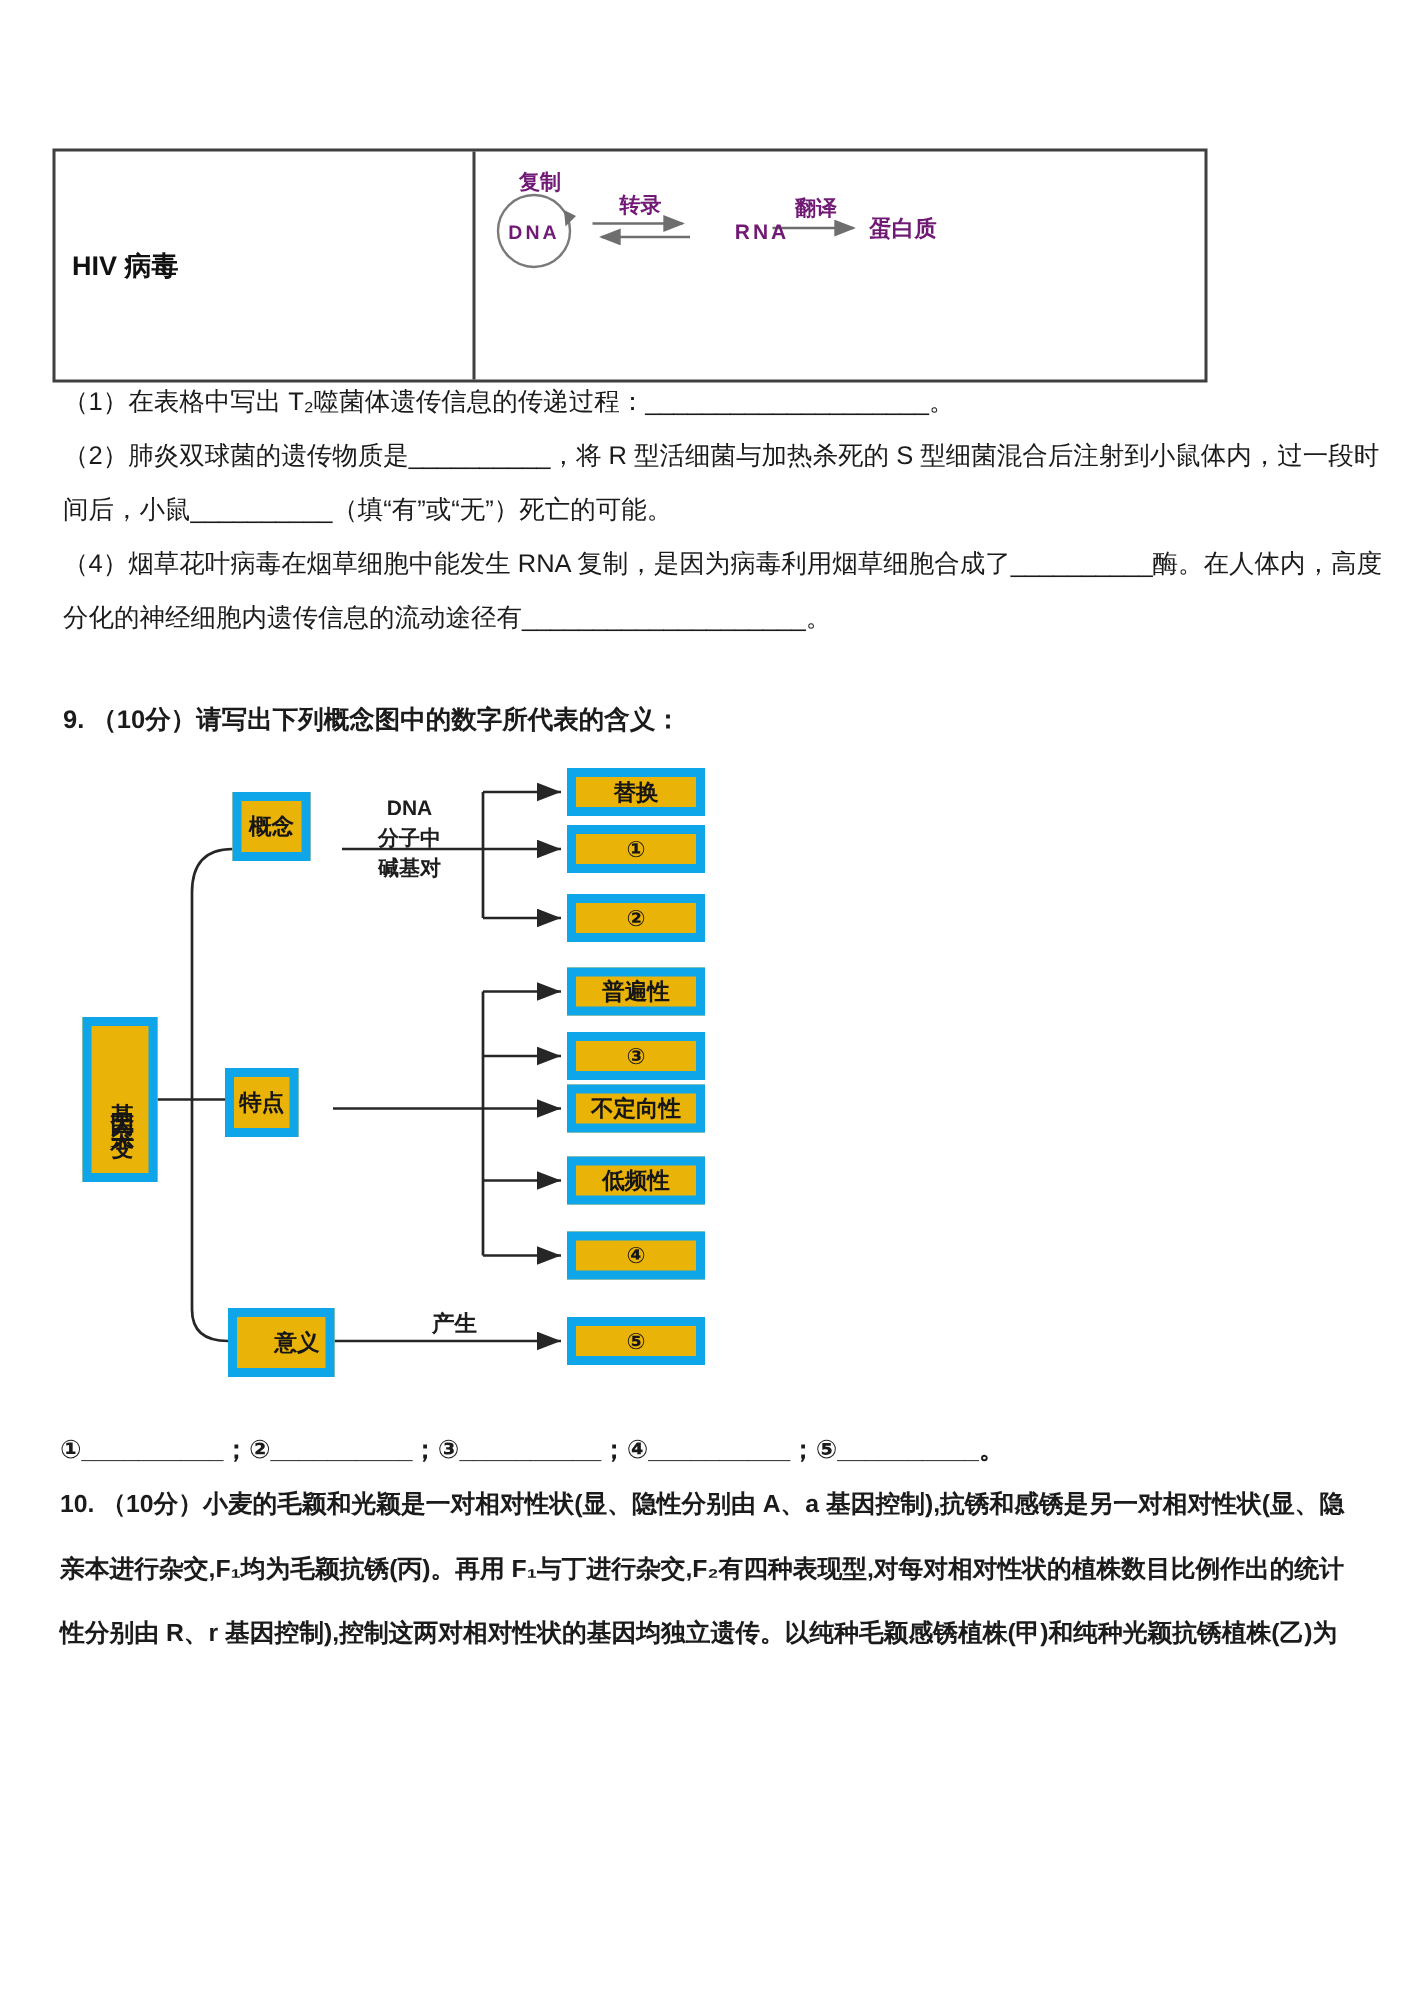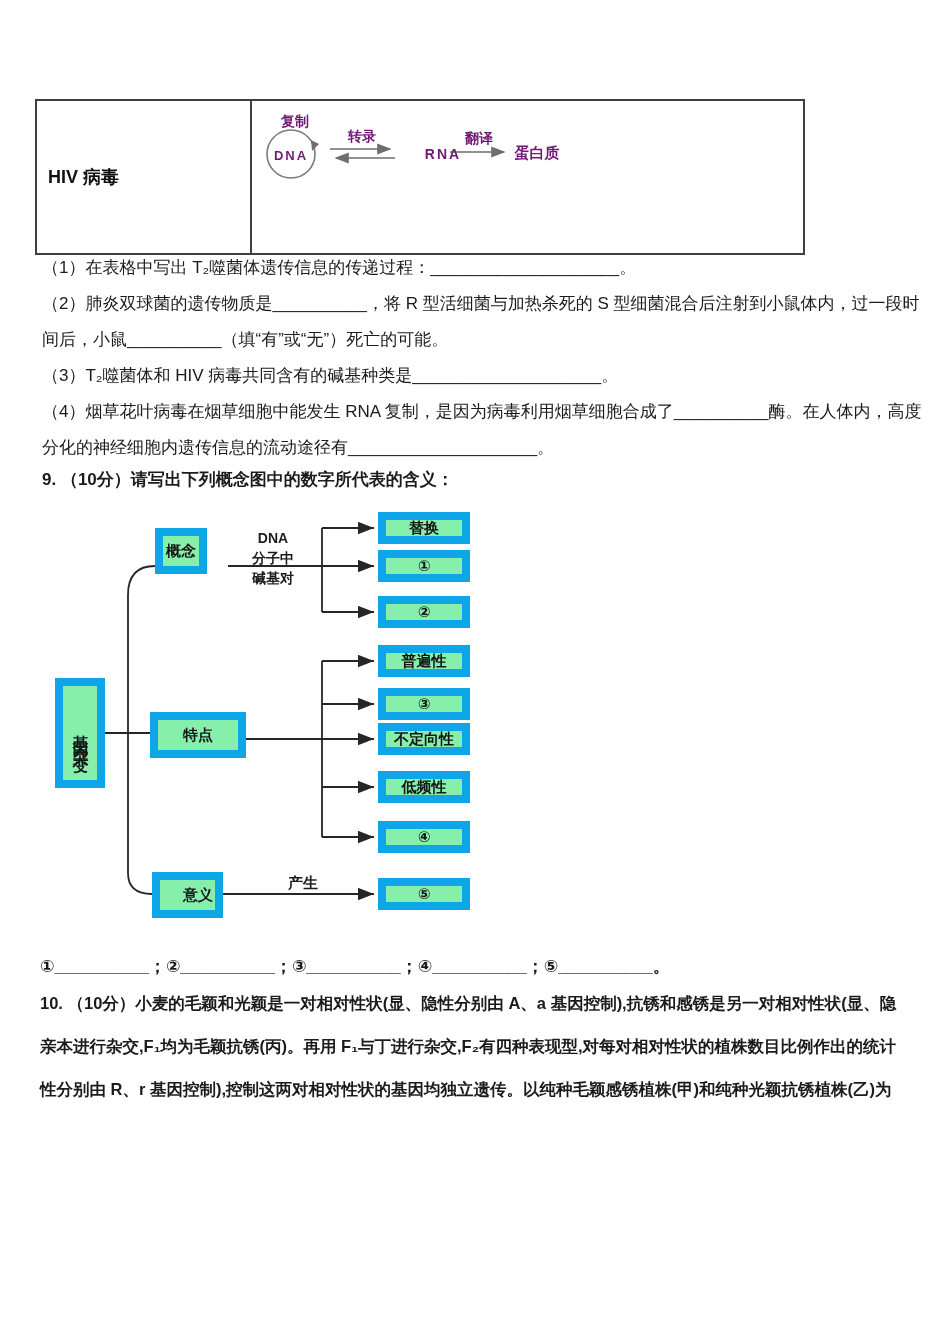--- a/index.html
+++ b/index.html
@@ -3,40 +3,40 @@
 <meta charset="utf-8">
 <style>
   html,body{margin:0;padding:0;background:#fff;}
   .page{position:relative;width:950px;height:1344px;background:#ffffff;overflow:hidden;
         font-family:"Liberation Sans","DejaVu Sans",sans-serif;color:#1b1b1b;}
   .abs{position:absolute;}
 
   
   .hiv-table{left:35px;top:99px;width:770px;height:156px;border:2px solid #3f3f3f;
              display:flex;box-sizing:border-box;background:#fff;}
-  .hiv-cell-left{width:215px;border-right:2px solid #3f3f3f;box-sizing:border-box;
+  .hiv-cell-left{width:280px;border-right:2px solid #3f3f3f;box-sizing:border-box;
                  display:flex;align-items:center;padding-left:11px;
                  font-weight:bold;font-size:18px;color:#111;}
   .hiv-cell-right{flex:1;position:relative;}
   .dg-txt{position:absolute;transform:translate(-50%,-50%);color:#701a75;
           font-weight:bold;white-space:nowrap;}
 
   
   .q8-block{left:42px;top:250px;width:895px;font-size:17px;font-weight:normal;}
   .q8-block .qline{height:36px;line-height:36px;white-space:nowrap;}
   .q9-heading{left:42px;top:462px;width:700px;font-size:17px;font-weight:bold;
               height:36px;line-height:36px;white-space:nowrap;}
   .q9-blanks{left:40px;top:952px;width:700px;font-size:17px;font-weight:bold;
              height:30px;line-height:30px;white-space:nowrap;}
   .q10-block{left:40px;top:982px;width:906px;font-size:16.5px;font-weight:bold;}
   .q10-block .qline{height:43px;line-height:43px;white-space:nowrap;}
 
   
   .concept-map{left:40px;top:495px;width:465px;height:445px;}
-  .cm-box{position:absolute;border:8px solid #0ea5e9;background:#86efac;box-sizing:border-box;
+  .cm-box{position:absolute;border:6px solid #0ea5e9;background:#eab308;box-sizing:border-box;
           display:flex;align-items:center;justify-content:center;
           font-weight:bold;font-size:15px;color:#161616;}
   .cm-root{writing-mode:vertical-rl;text-orientation:upright;font-size:16px;
            letter-spacing:7px;padding-top:6px;}
   .cm-child{left:338px;width:92px;height:32px;font-size:15px;}
   .cm-edge-label{position:absolute;text-align:center;font-weight:bold;color:#1d1d1d;
                  white-space:pre-line;}
   .cm-svg{position:absolute;left:0;top:0;}
 </style>
 </head>
@@ -68,21 +68,20 @@
       <span class="dg-txt" style="left:167px;top:53px;font-size:14px;letter-spacing:2px;margin-left:24px;">RNA</span>
       <span class="dg-txt" style="left:227px;top:38px;font-size:14px;">翻译</span>
       <span class="dg-txt" style="left:285px;top:52px;font-size:15px;">蛋白质</span>
     </div>
   </div>
 
   <div class="abs q8-block">
     <div class="qline">（1）在表格中写出 T₂噬菌体遗传信息的传递过程：____________________。</div>
     <div class="qline">（2）肺炎双球菌的遗传物质是__________，将 R 型活细菌与加热杀死的 S 型细菌混合后注射到小鼠体内，过一段时</div>
     <div class="qline">间后，小鼠__________（填“有”或“无”）死亡的可能。</div>
-    <div class="qline">（3）T₂噬菌体和 HIV 病毒共同含有的碱基种类是____________________。</div>
     <div class="qline">（4）烟草花叶病毒在烟草细胞中能发生 RNA 复制，是因为病毒利用烟草细胞合成了__________酶。在人体内，高度</div>
     <div class="qline">分化的神经细胞内遗传信息的流动途径有____________________。</div>
   </div>
 
   <div class="abs q9-heading">9. （10分）请写出下列概念图中的数字所代表的含义：</div>
 
   <div class="abs concept-map">
     <svg class="cm-svg" width="465" height="445" viewBox="0 0 465 445">
       <defs>
         <marker id="karr" markerWidth="9" markerHeight="8" refX="9" refY="3.5" orient="auto">
@@ -110,21 +109,21 @@
       </g>
     </svg>
 
     <div class="cm-edge-label" style="left:195px;top:33px;width:76px;font-size:14px;line-height:20px;">DNA
 分子中
 碱基对</div>
     <div class="cm-edge-label" style="left:238px;top:378px;width:50px;font-size:15px;line-height:20px;">产生</div>
 
     <div class="cm-box cm-root" style="left:15px;top:183px;width:50px;height:110px;">基因突变</div>
     <div class="cm-box" style="left:115px;top:33px;width:52px;height:46px;">概念</div>
-    <div class="cm-box" style="left:110px;top:217px;width:96px;height:46px;">特点</div>
+    <div class="cm-box" style="left:110px;top:217px;width:49px;height:46px;">特点</div>
     <div class="cm-box" style="left:112px;top:377px;width:71px;height:46px;padding-left:21px;">意义</div>
 
     <div class="cm-box cm-child" style="top:17px;">替换</div>
     <div class="cm-box cm-child" style="top:55px;">①</div>
     <div class="cm-box cm-child" style="top:101px;">②</div>
     <div class="cm-box cm-child" style="top:150px;">普遍性</div>
     <div class="cm-box cm-child" style="top:193px;">③</div>
     <div class="cm-box cm-child" style="top:228px;">不定向性</div>
     <div class="cm-box cm-child" style="top:276px;">低频性</div>
     <div class="cm-box cm-child" style="top:326px;">④</div>

